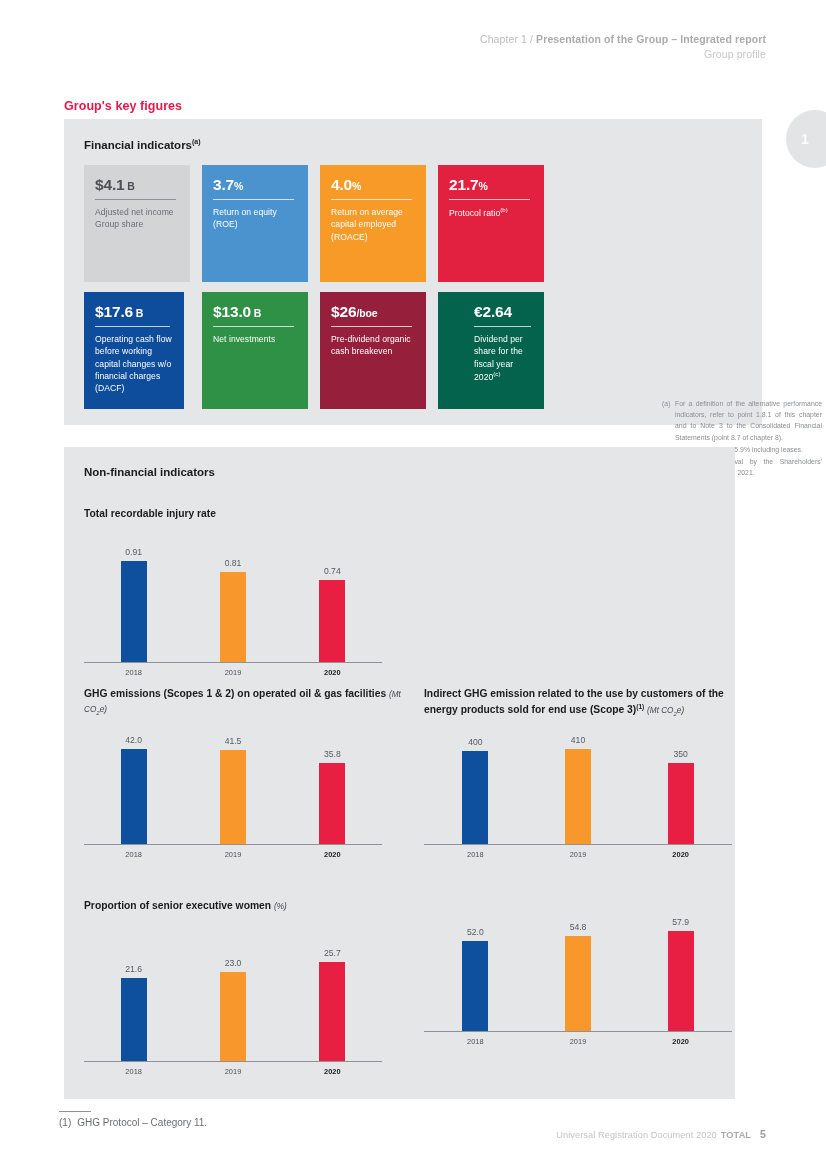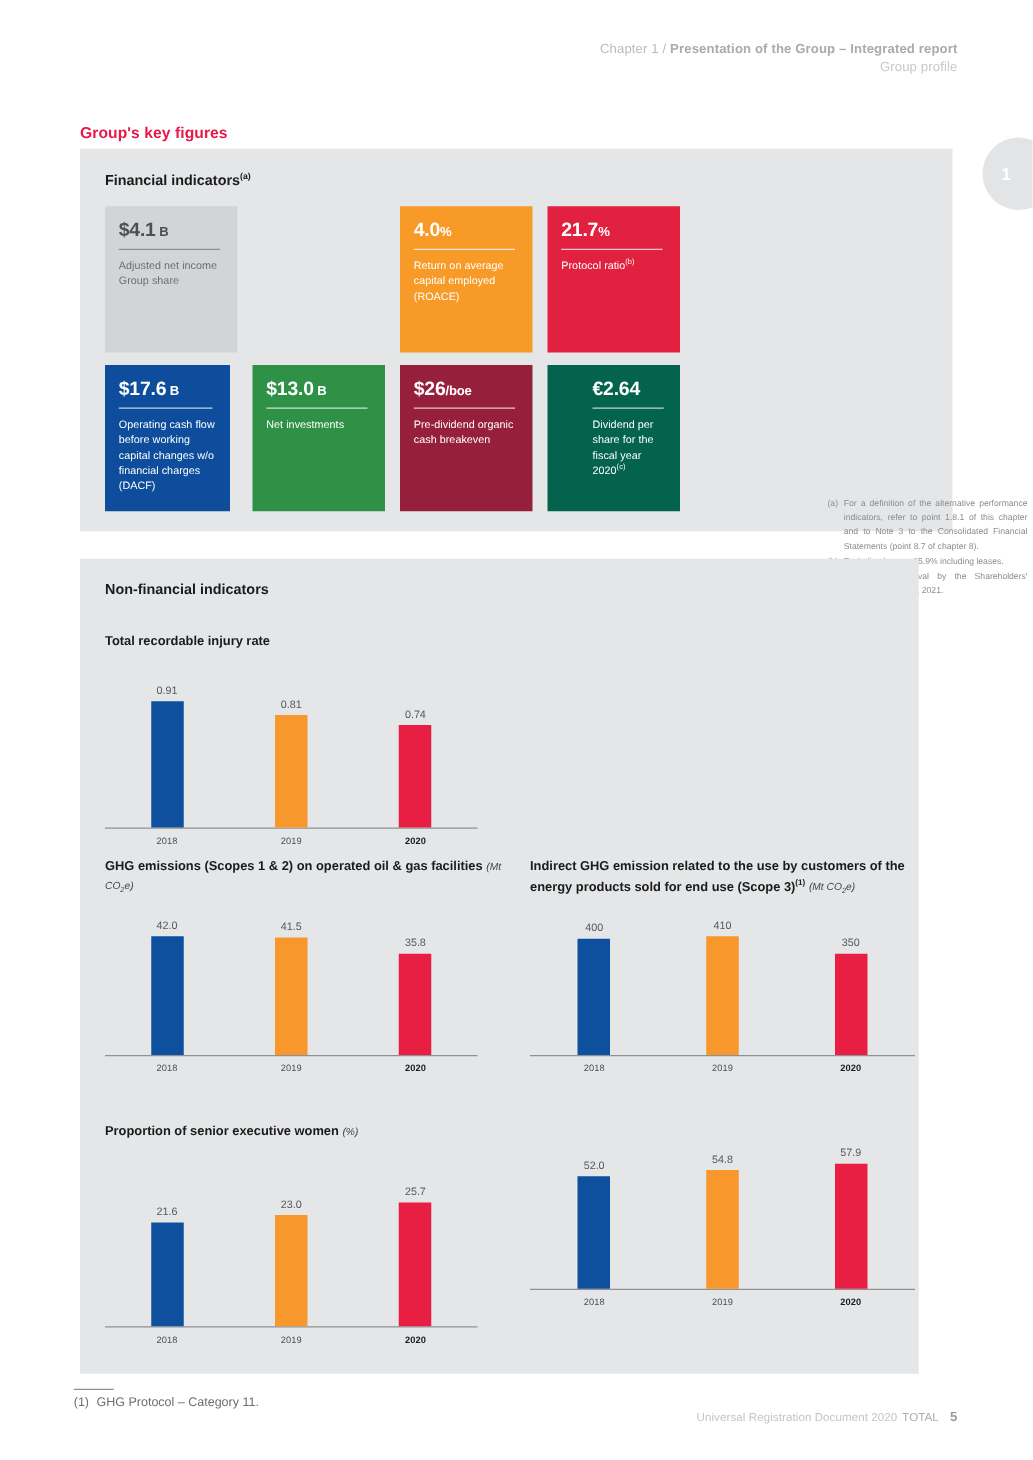--- a/index.html
+++ b/index.html
@@ -127,21 +127,21 @@
   .foot-note{
     position:absolute; left:59px; top:1117px;
     font-size:10px; color:#6b6e71;
   }
   .foot-note .mk{ margin-right:6px; }
   .footer{
     position:absolute; right:60px; top:1128px;
     font-size:9.2px; color:#c2c4c6; letter-spacing:.01em;
     white-space:nowrap;
   }
-  .footer .brand{ font-weight:normal; color:#a9abad; margin-left:4px; }
+  .footer .brand{ font-weight:bold; color:#a9abad; margin-left:4px; }
   .footer .pg{ font-weight:bold; color:#9a9c9e; margin-left:9px; font-size:10.5px;}
 </style>
 </head>
 <body>
 
 <div class="runhead">
   <div class="l1"><span>Chapter 1 / </span><span class="bold">Presentation of the Group – Integrated report</span></div>
   <div class="l2">Group profile</div>
 </div>
 
@@ -152,20 +152,25 @@
 <div class="panel" id="panel-financial">
 
   <div class="panel-heading" id="fin-heading"><span>Financial indicators</span><sup class="note">(a)</sup></div>
 
   <div class="kpi gray" style="left:20px; top:46px; width:106px; height:117px; background:#d3d4d6;">
     <div class="val"><span>$4.1</span><span class="unit"> B</span></div>
     <div class="rule"></div>
     <div class="lbl">Adjusted net income Group share</div>
   </div>
 
+  <div class="kpi white-txt" style="left:138px; top:46px; width:106px; height:117px; background:#4a93cf;">
+    <div class="val"><span>3.7</span><span class="pct">%</span></div>
+    <div class="rule"></div>
+    <div class="lbl">Return on equity (ROE)</div>
+  </div>
 
   <div class="kpi white-txt" style="left:256px; top:46px; width:106px; height:117px; background:#f89a28;">
     <div class="val"><span>4.0</span><span class="pct">%</span></div>
     <div class="rule"></div>
     <div class="lbl">Return on average capital employed (ROACE)</div>
   </div>
 
   <div class="kpi white-txt" style="left:374px; top:46px; width:106px; height:117px; background:#e2203f;">
     <div class="val"><span>21.7</span><span class="pct">%</span></div>
     <div class="rule"></div>

